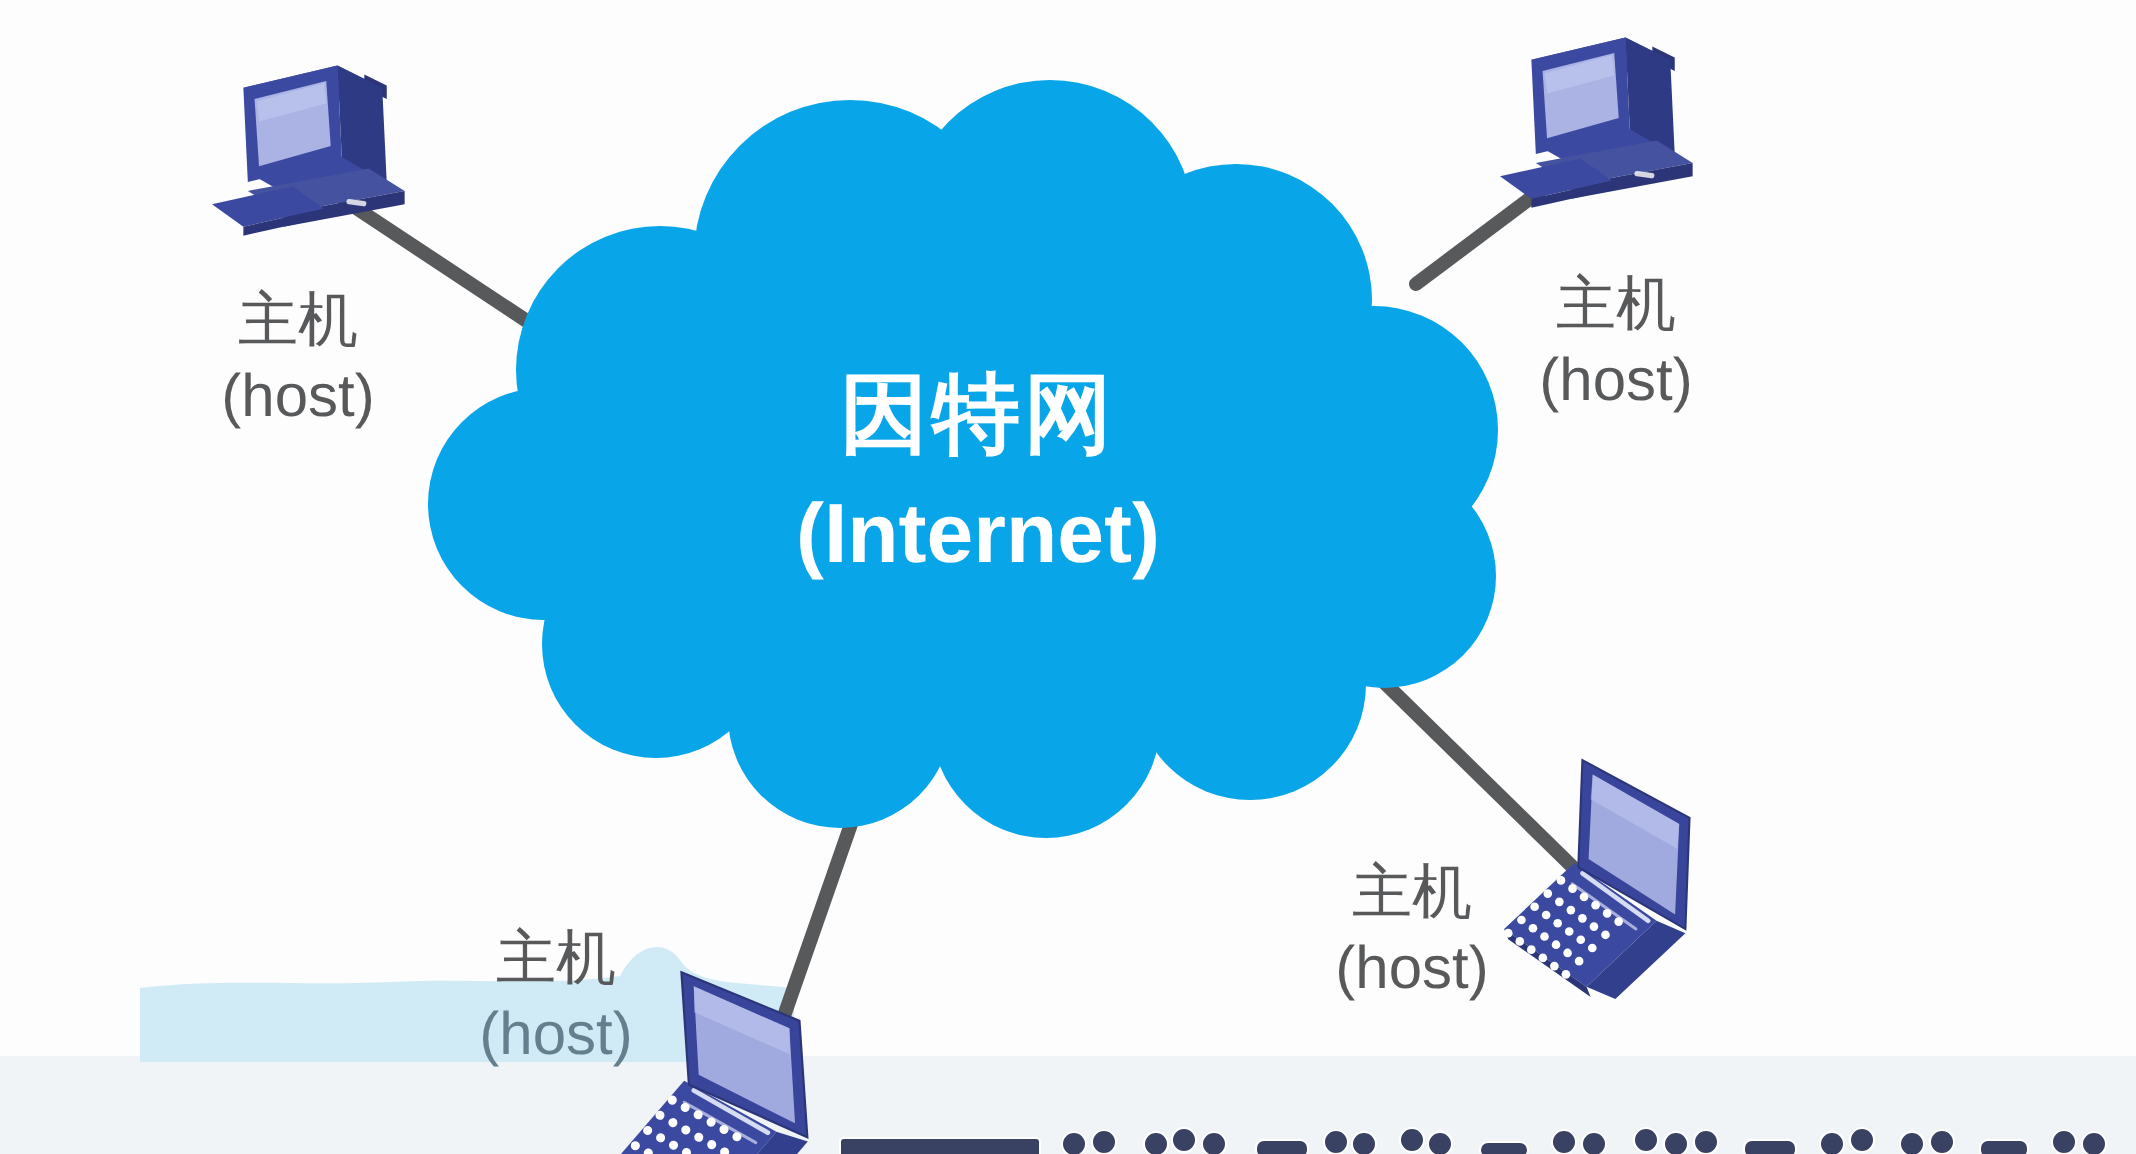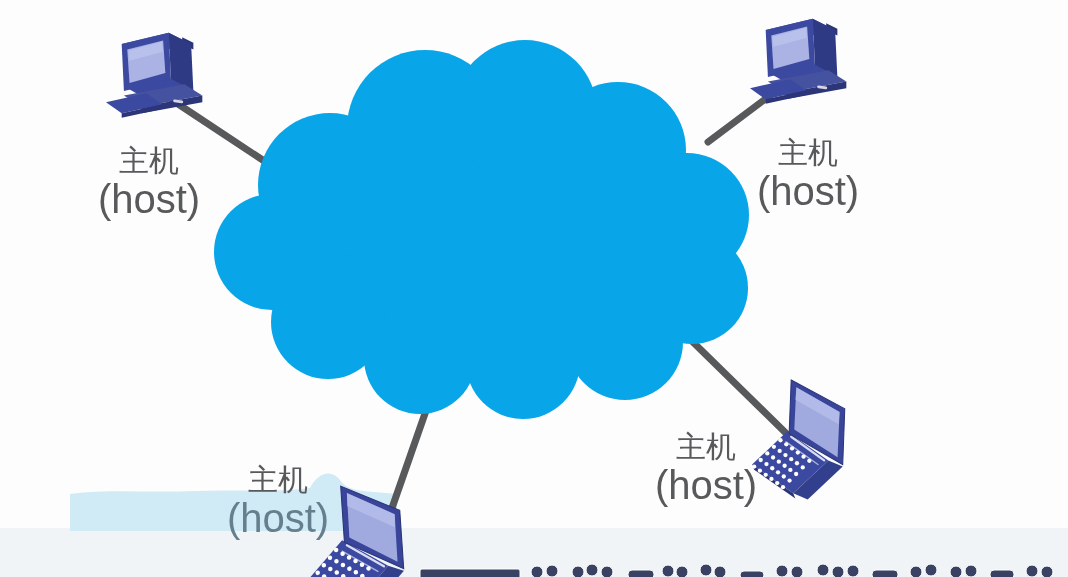--- a/index.html
+++ b/index.html
@@ -17,21 +17,21 @@
   .host-label{
     position:absolute;
     width:180px;
     text-align:center;
     color:#58595b;
     font-weight:400;
     font-size:30px;
     line-height:38px;
     letter-spacing:0px;
   }
-  .host-label .en{font-size:40px;text-align:center;}
+  .host-label .en{font-size:30px;text-align:center;}
   .host-label.bl .en{color:#647f8d;}
   .cloud-label{
     position:absolute;
     left:319px;top:180px;
     width:340px;
     text-align:center;
     color:#ffffff;
     font-weight:700;
   }
   .cloud-label .zh{font-size:44px;line-height:56px;letter-spacing:2px;}
@@ -158,20 +158,24 @@
       <circle cx="328" cy="322" r="57"></circle>
       <circle cx="272" cy="252" r="58"></circle>
     </g>
 
     <use href="#pc" transform="translate(106,26) scale(1.12)"></use>
     <use href="#pc" transform="translate(750,12) scale(1.12)"></use>
     <use href="#laptop" transform="translate(303,483) rotate(-6 50 55) scale(1.08)"></use>
     <use href="#laptop" transform="translate(750,378) scale(1.03)"></use>
   </svg>
 
+  <div class="cloud-label">
+    <div class="zh">因特网</div>
+    <div class="en">(Internet)</div>
+  </div>
 
   <div class="host-label" style="left:59px;top:142px;">
     <div class="zh">主机</div>
     <div class="en">(host)</div>
   </div>
 
   <div class="host-label" style="left:718px;top:134px;">
     <div class="zh">主机</div>
     <div class="en">(host)</div>
   </div>

